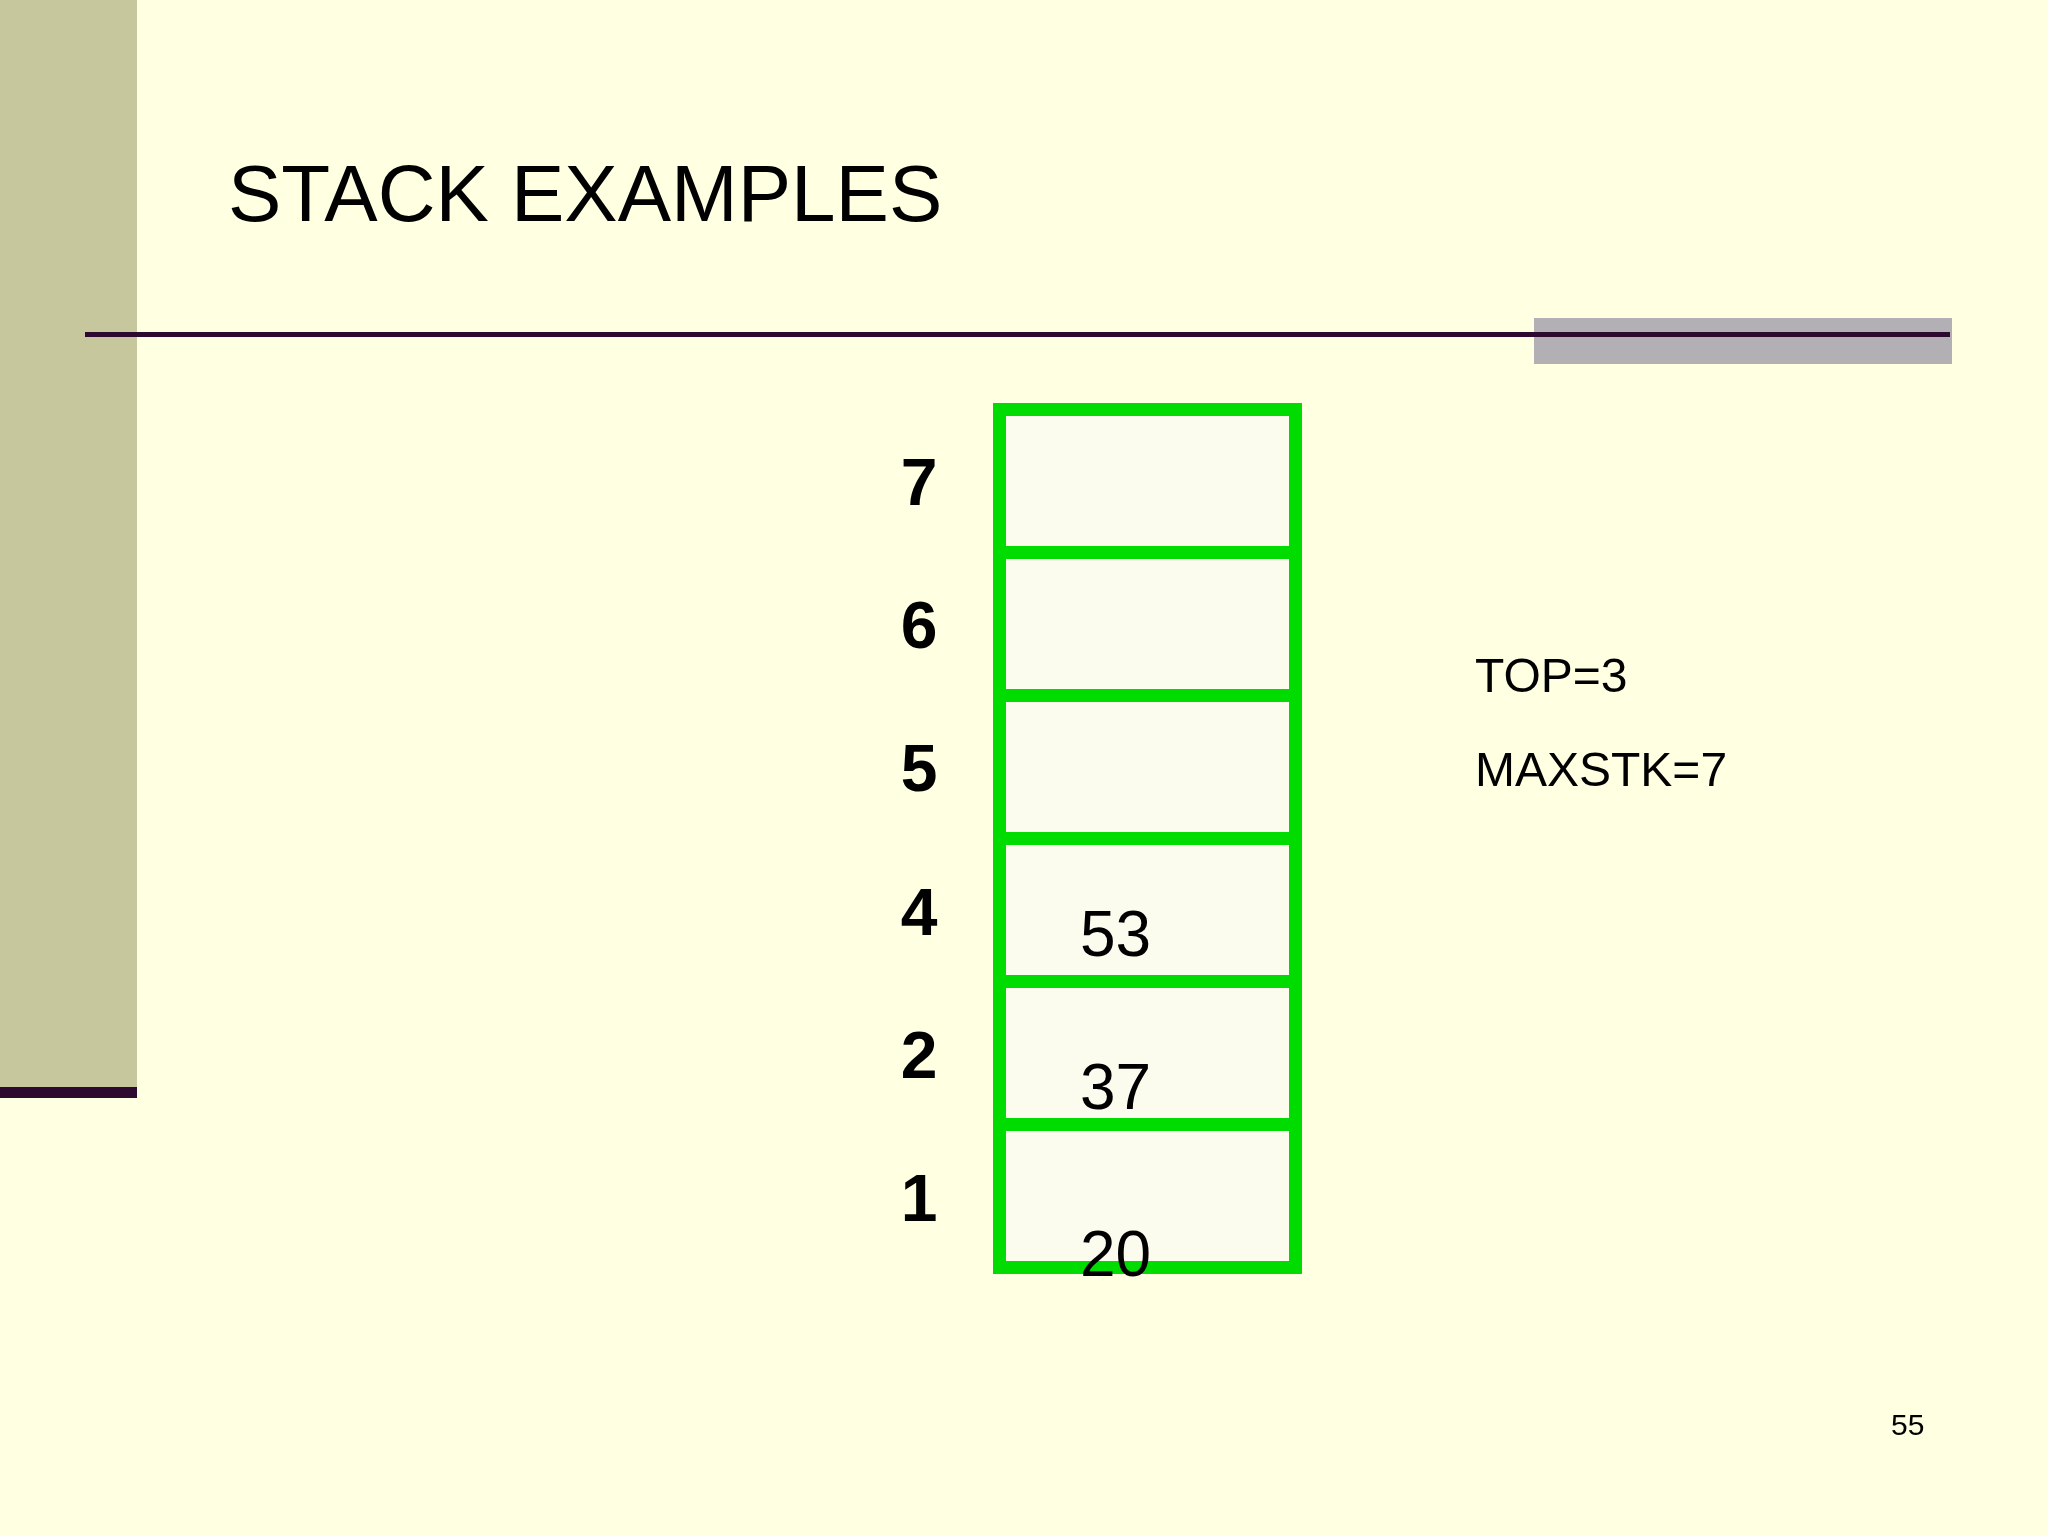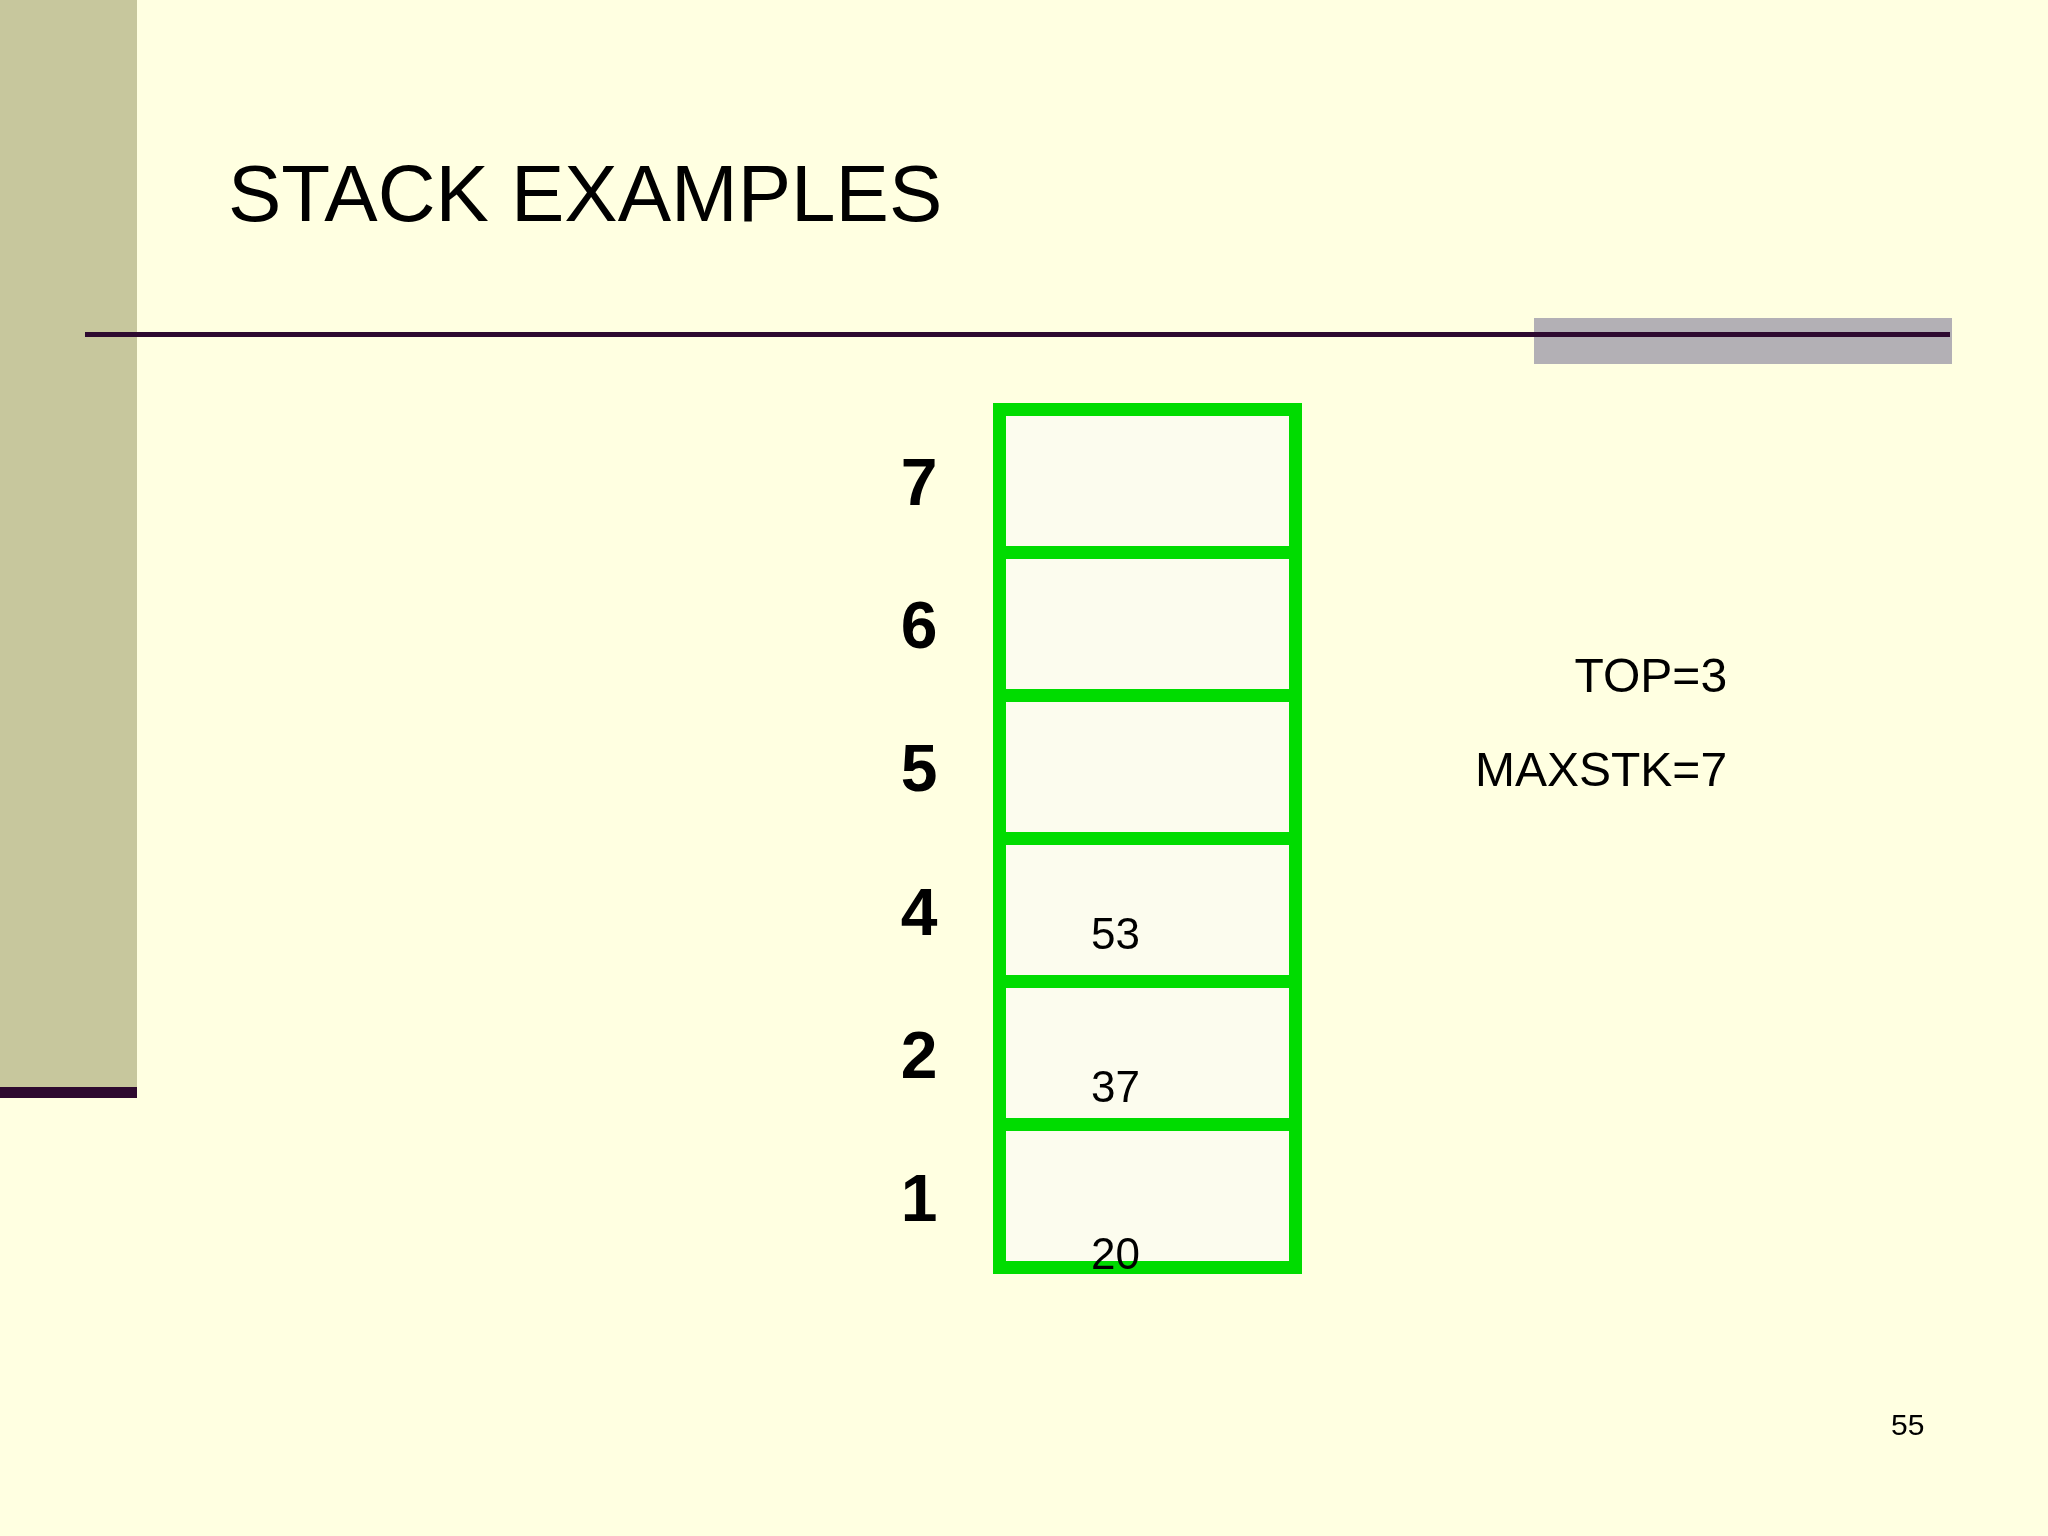--- a/index.html
+++ b/index.html
@@ -12,21 +12,21 @@
     --text:#000000;
   }
   *{margin:0;padding:0;box-sizing:border-box;}
   html,body{width:2048px;height:1536px;}
   body{
     background:var(--background);
     font-family:"Liberation Sans", sans-serif;
     color:var(--text);
     overflow:hidden;
   }
-  .slide{position:relative;width:1660px;height:1536px;background:var(--background);text-align:right;}
+  .slide{position:relative;width:1660px;height:1536px;background:var(--background);}
 
   .sidebar{
     position:absolute;left:0;top:0;width:137px;height:1087px;
     background:var(--sidebar);
   }
   .sidebar-strip{
     position:absolute;left:0;top:1087px;width:137px;height:11px;
     background:var(--accent_line);
   }
 
@@ -61,21 +61,21 @@
     border:13px solid var(--stack_border);
     background:var(--stack_border);
     display:flex;flex-direction:column;
   }
   .cell{
     height:130px;background:var(--cell_fill);
     display:flex;align-items:center;justify-content:center;
   }
   .cell + .cell{margin-top:13px;}
   .cell-value{
-    font-size:44px;line-height:1;
+    font-size:64px;line-height:1;
     transform:translate(-32px,4px);
     margin-top:39px;
   }
   .cell:nth-child(5) .cell-value{transform:translate(-32px,14px);}
   .cell:nth-child(6) .cell-value{transform:translate(-32px,38px);}
 
   
   .side-text{
     position:absolute;left:1475px;top:652px;
     font-size:48px;line-height:1;

